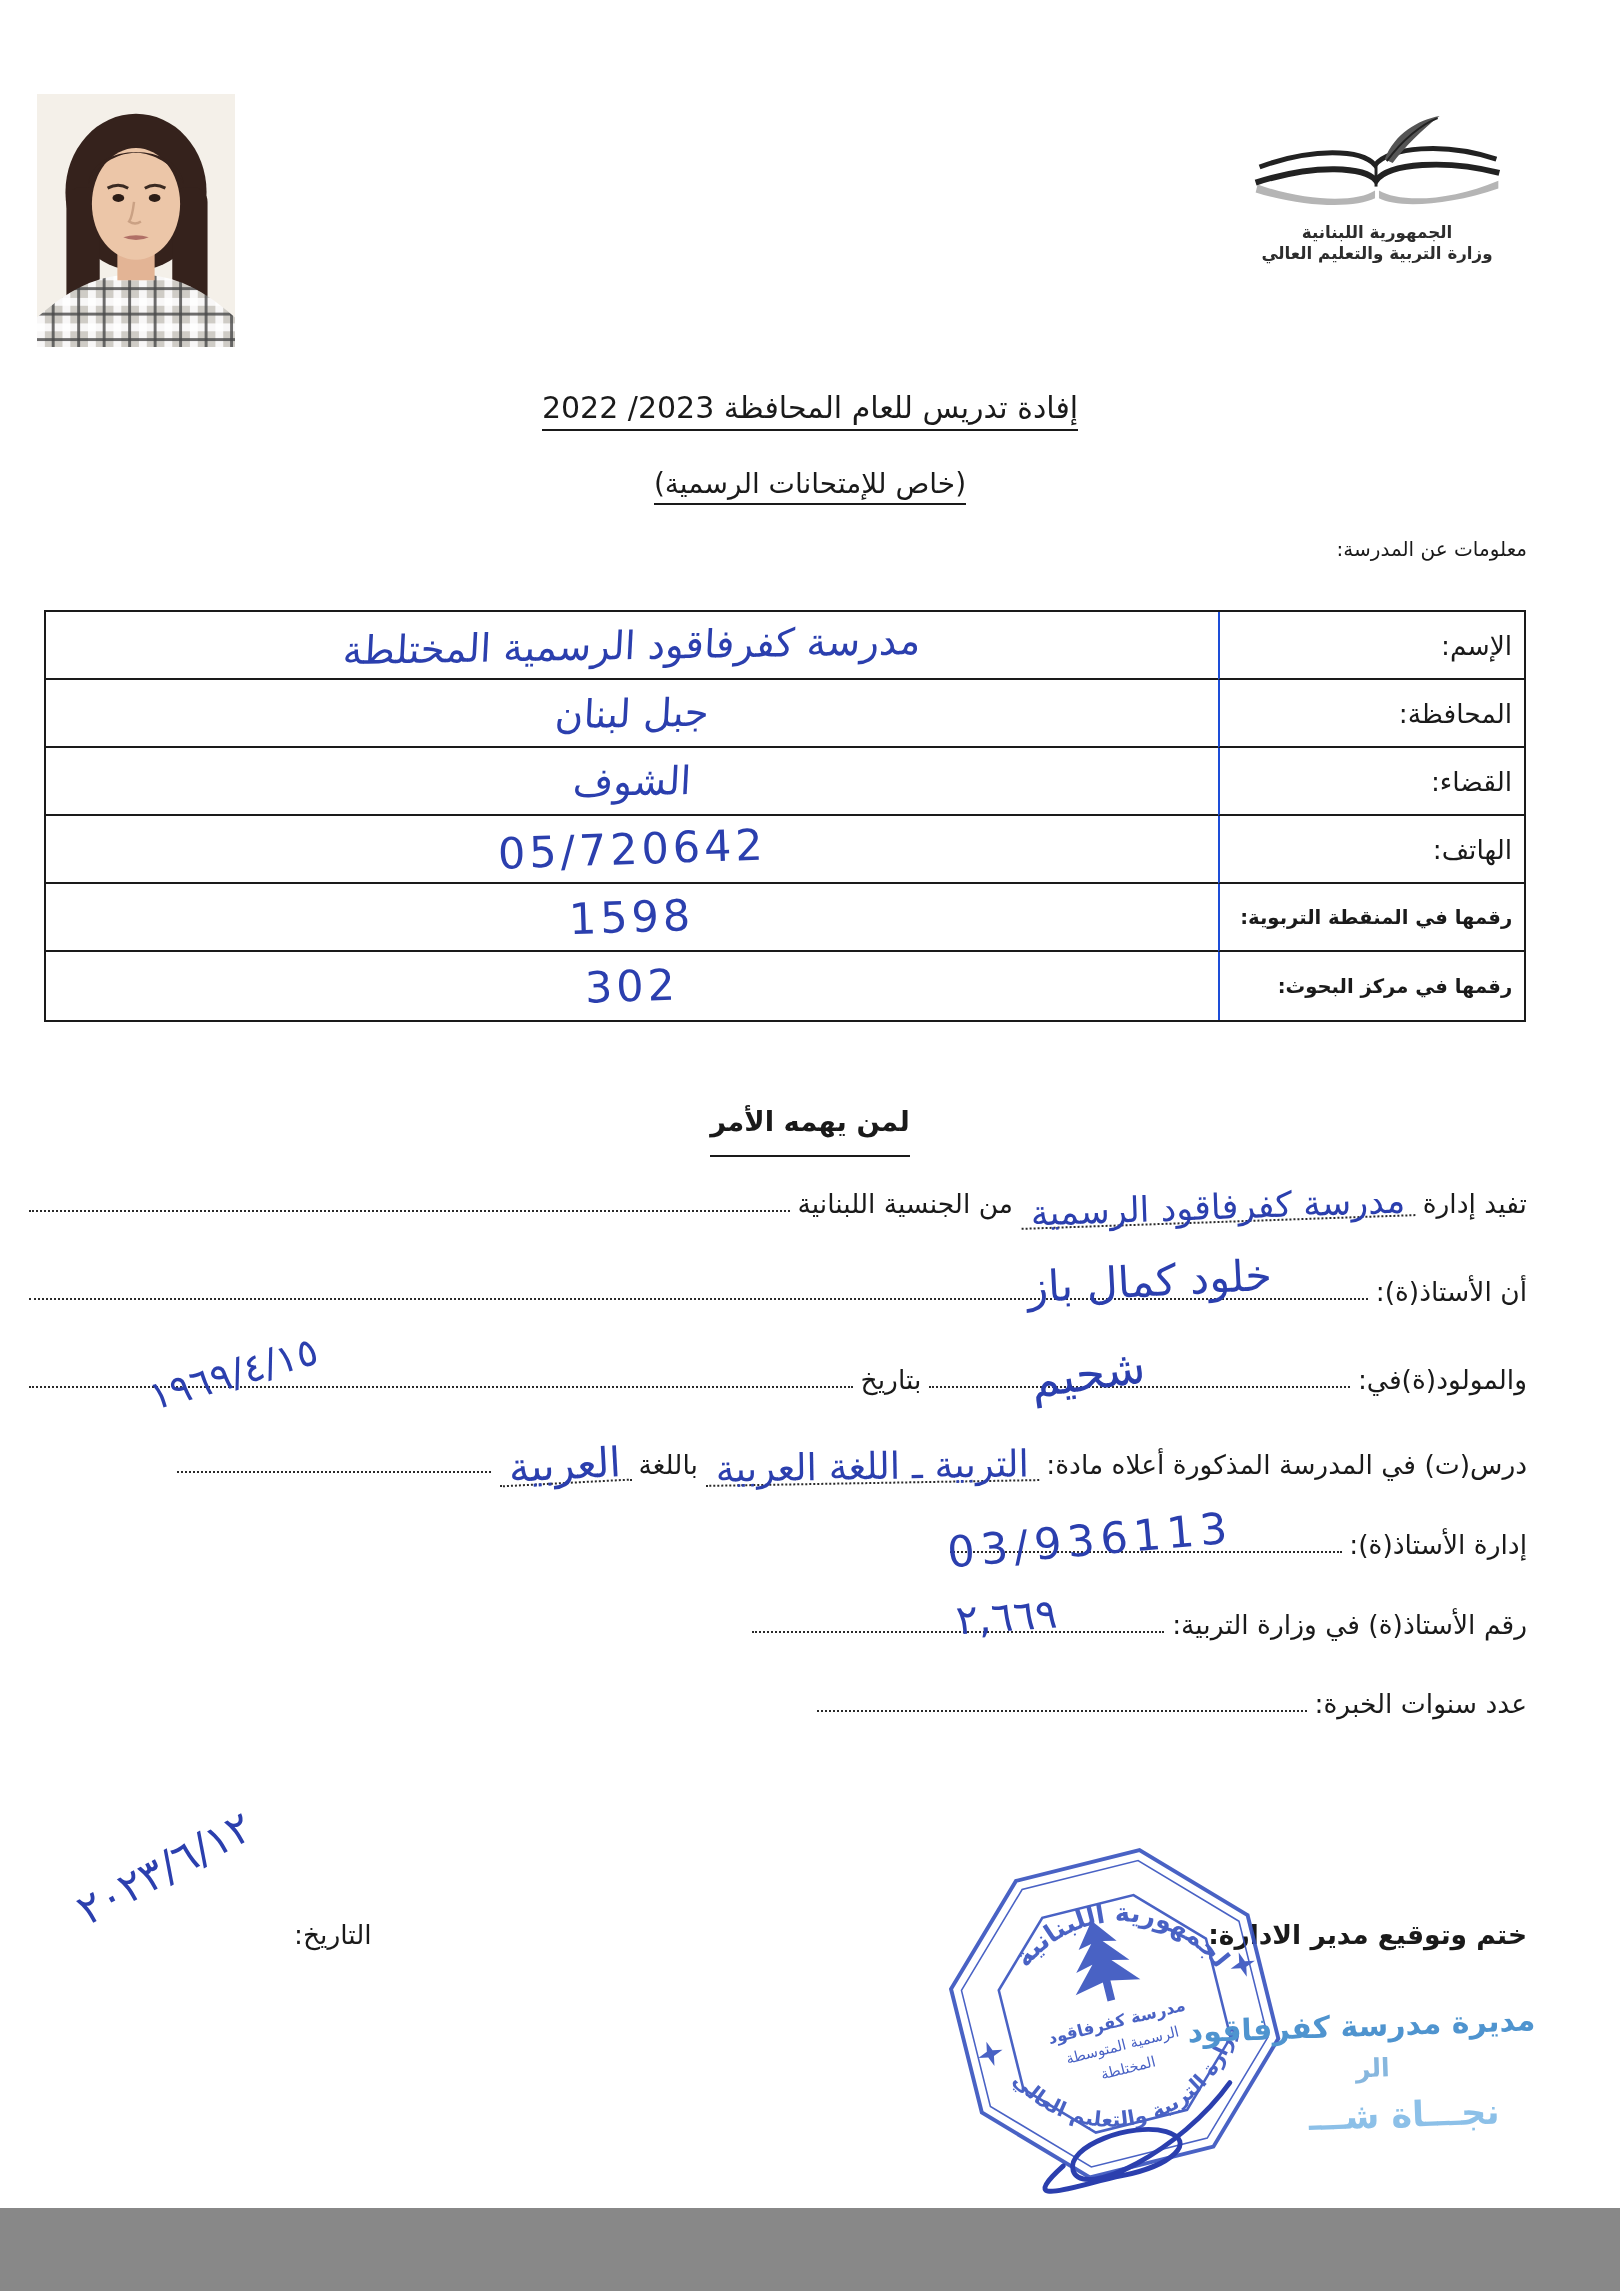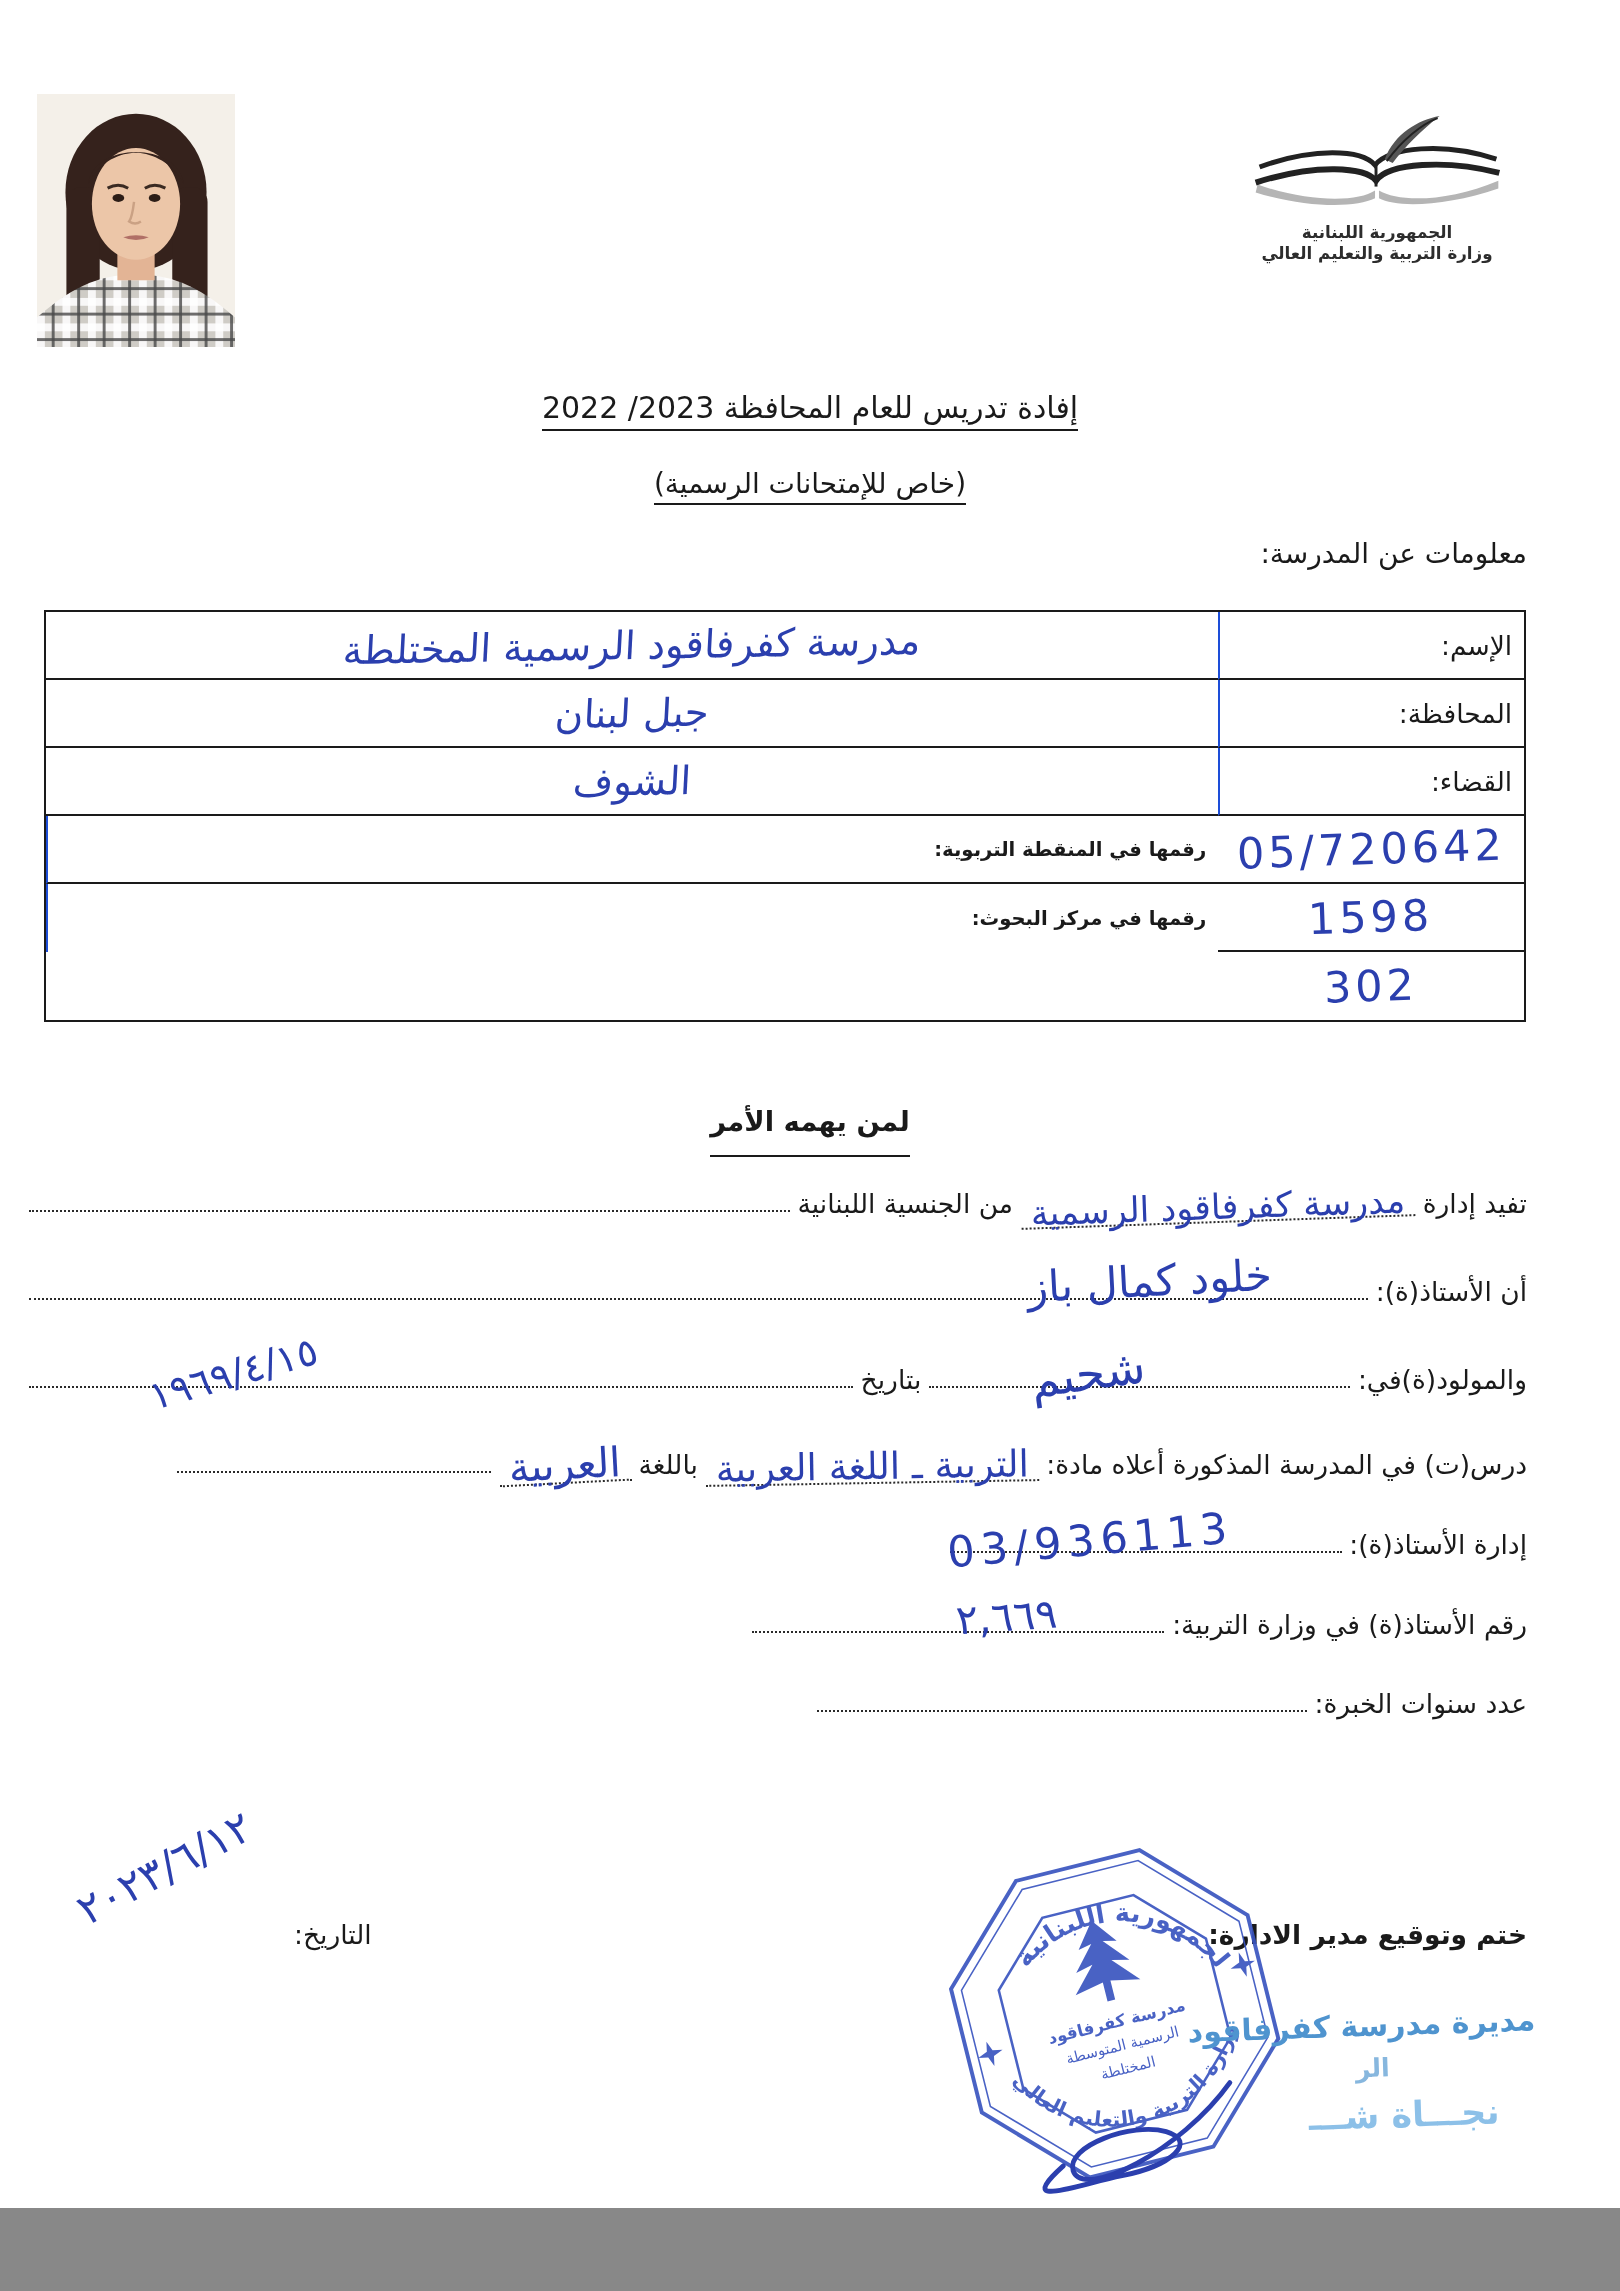--- a/index.html
+++ b/index.html
@@ -15,21 +15,21 @@
   .logo-text{direction:rtl; font-weight:bold; color:#2d2d2d; line-height:1.25;}
   .logo-text .l1{font-size:16.7px; letter-spacing:1px;}
   .logo-text .l2{font-size:16.7px; letter-spacing:0.5px;}
   
   .title{position:absolute; left:0; right:0; top:390px; text-align:center; direction:rtl; font-size:30px; font-weight:500;}
   .title .u{border-bottom:2px solid #1a1a1a; padding-bottom:3.9px;}
   .subtitle{position:absolute; left:0; right:0; top:467px; text-align:center; direction:rtl; font-size:28px;}
   .subtitle .u{border-bottom:2.9px solid #1a1a1a; padding-bottom:2.9px;}
   .years{direction:ltr; unicode-bidi:isolate;}
   
-  .sec-head{position:absolute; right:93px; top:537px; direction:rtl; font-size:28px;}
+  .sec-head{position:absolute; right:93px; top:537px; direction:rtl; font-size:20px;}
   
   .info-table{position:absolute; top:610px; left:44px; width:1478px; height:408px;
     display:grid; grid-template-columns:306px 1fr; grid-template-rows:repeat(6,1fr);
     direction:rtl; border:2px solid #1a1a1a;}
   .cell{border-bottom:2px solid #1a1a1a; display:flex; align-items:center;}
   .row6{border-bottom:none;}
   .lbl{padding-right:11.8px; font-size:26.5px; border-left:2px solid #1d4ed8; justify-content:flex-start;}
   .lbl.small{font-size:19.6px; font-weight:bold;}
   .val{justify-content:center;}
   
@@ -122,20 +122,21 @@
         <span class="hw hw-name">مدرسة كفرفاقود الرسمية المختلطة</span>
       </div>
     <div class="cell lbl">المحافظة:</div>
     <div class="cell val">
         <span class="hw hw-name">جبل لبنان</span>
       </div>
     <div class="cell lbl">القضاء:</div>
     <div class="cell val">
         <span class="hw hw-name">الشوف</span>
       </div>
+    <div class="cell lbl">الهاتف:</div>
     <div class="cell val">
         <span class="hw hw-num" dir="ltr">05/720642</span>
       </div>
     <div class="cell lbl small">رقمها في المنقطة التربوية:</div>
     <div class="cell val">
         <span class="hw hw-num" dir="ltr">1598</span>
       </div>
     <div class="cell lbl small row6">رقمها في مركز البحوث:</div>
     <div class="cell val row6">
         <span class="hw hw-num" dir="ltr">302</span>

